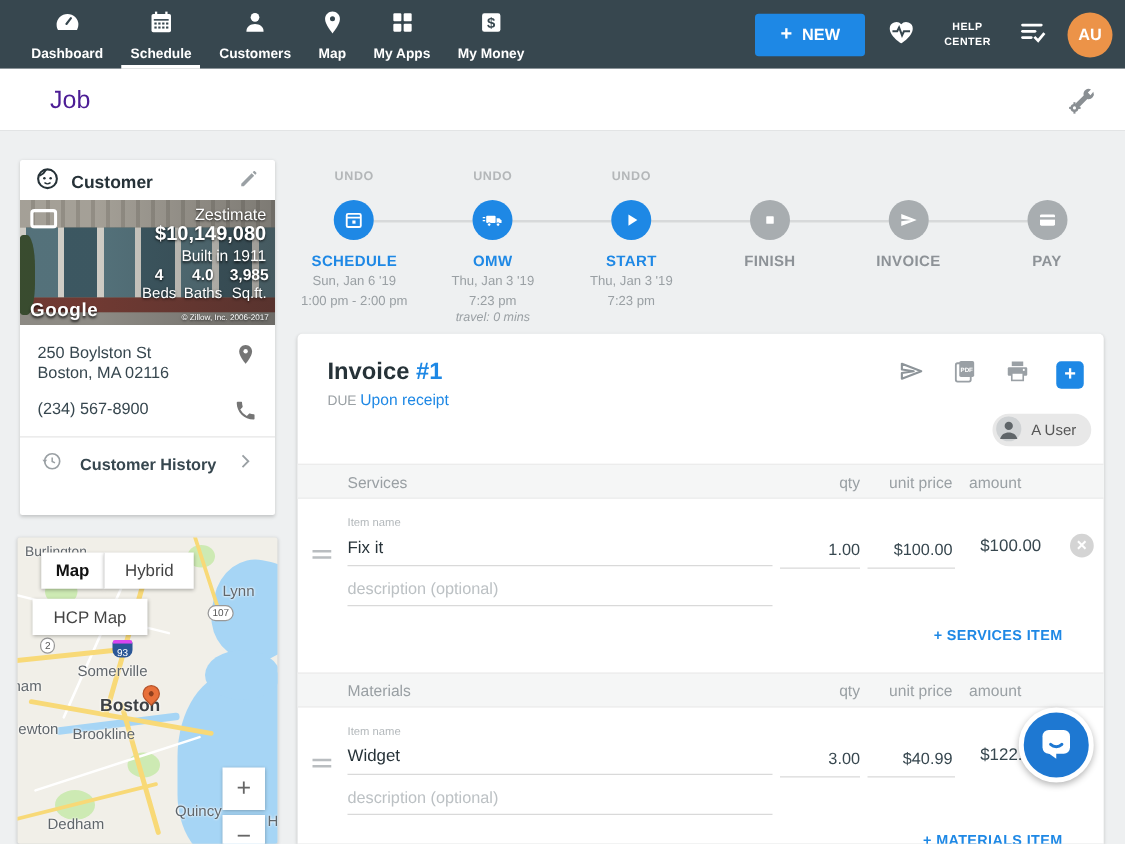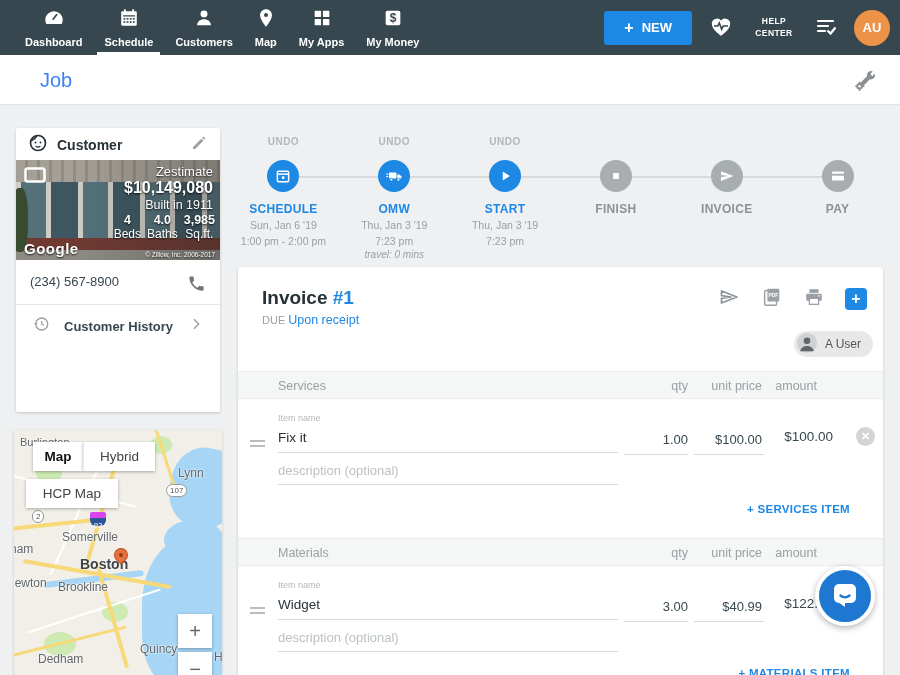--- a/index.html
+++ b/index.html
@@ -13,21 +13,21 @@
   .nav-item .lbl { color:#fff; font-size:11px; font-weight:bold; }
   .nav-item.active::after { content:""; position:absolute; left:4px; right:4px; bottom:0; height:3px; background:#fff; }
   .nav-right { position:absolute; right:10px; top:0; height:55px; display:flex; align-items:center; gap:16px; }
   .btn-new { display:flex; align-items:center; gap:8px; background:#1e88e5; color:#fff; font-weight:bold; font-size:13px; padding:9px 20px; border-radius:3px; cursor:pointer; }
   .btn-new .plus { font-size:16px; font-weight:bold; line-height:1; }
   .help-center { width:48px; text-align:center; color:#fff; font-size:8.5px; font-weight:bold; letter-spacing:.4px; line-height:1.3; cursor:pointer; }
   .avatar { width:36px; height:36px; border-radius:50%; background:#ec9348; color:#fff; font-size:13px; font-weight:bold; display:flex; align-items:center; justify-content:center; cursor:pointer; }
 
   
   #jobbar { position:absolute; left:0; top:55px; width:900px; height:50px; background:#fff; border-bottom:1px solid #e2e4e5; }
-  #jobbar .title { position:absolute; left:40px; top:14px; font-size:20px; color:#3b82f6; }
+  #jobbar .title { position:absolute; left:40px; top:14px; font-size:20px; color:#4c1d95; }
   #jobbar .tools { position:absolute; right:22px; top:13px; cursor:pointer; }
 
   
   .card { position:absolute; background:#fff; border-radius:2px; box-shadow:0 1px 3px rgba(0,0,0,.18); }
 
   
   #customer-card { left:16px; top:128px; width:204px; height:284px; }
   .cc-header { height:30px; display:flex; align-items:center; padding:0 12px; margin-top:2px; }
   .cc-header .t { font-size:14px; font-weight:bold; color:#263238; margin-left:9px; flex:1; }
   .photo { position:relative; width:204px; height:100px; overflow:hidden; background:#8f897c;padding-left:31px; }
@@ -57,21 +57,21 @@
 
   
   #map-card { left:14px; top:430px; width:208px; height:245px; overflow:hidden; background:#f1efe8; }
   .water { position:absolute; background:#a6d5f5; }
   .park { position:absolute; background:#cdeab3; border-radius:50%; }
   .road { position:absolute; background:#f8d977; border-radius:2px; }
   .road-w { position:absolute; background:#ffffff; border-radius:2px; }
   .map-lbl { position:absolute; font-size:11px; color:#60666b; text-shadow:0 0 2px #fff,0 0 2px #fff; white-space:nowrap; }
   .map-lbl.big { font-size:14px; font-weight:bold; color:#3d4145; }
   .shield { position:absolute; font-size:8px; color:#555; background:#fff; border:1px solid #999; border-radius:8px; padding:0 3px; line-height:11px; }
-  .shield93 { position:absolute; width:16px; height:14px; background:#2b5797; border-radius:2px 2px 6px 6px; color:#fff; font-size:8px; text-align:center; line-height:15px; border-top:6px solid #d946ef; }
+  .shield93 { position:absolute; width:16px; height:14px; background:#2b5797; border-radius:2px 2px 6px 6px; color:#fff; font-size:8px; text-align:center; line-height:15px; border-top:3px solid #d946ef; }
   .map-btn { position:absolute; background:#fff; box-shadow:0 1px 3px rgba(0,0,0,.3); font-size:13.5px; color:#444; display:flex; align-items:center; justify-content:center; cursor:pointer; }
   .zoom-btn { position:absolute; width:34px; height:34px; background:#fff; box-shadow:0 1px 3px rgba(0,0,0,.3); font-size:20px; color:#666; display:flex; align-items:center; justify-content:center; cursor:pointer; }
   .pin { position:absolute; width:14px; height:14px; background:#e8703a; border-radius:50% 50% 50% 0; transform:rotate(-45deg); border:1px solid #b5532a; }
   .pin::after { content:""; position:absolute; left:4px; top:4px; width:4px; height:4px; border-radius:50%; background:#8e3f1e; }
 
   
   #timeline { position:absolute; left:238px; top:130px; width:645px; height:135px; }
   .tl-line { position:absolute; left:53px; right:53px; top:46px; height:2px; background:#d7d9da; }
   .tl-steps { position:absolute; inset:0; display:flex;gap:20px; }
   .tl-step { width:107.5px; text-align:center; position:relative; }
@@ -258,20 +258,27 @@
         </div>
       <div class="z-col">
           <div class="v">3,985</div>
           <div class="l">Sq.ft.</div>
         </div>
     </div>
     <div class="ph-txt g-mark">Google</div>
     <div class="ph-txt z-copy">© Zillow, Inc. 2006-2017</div>
   </div>
   <div class="cc-info">
+    <div class="cc-row">
+      <div class="txt"><span>250 Boylston St</span><br><span>Boston, MA 02116</span></div>
+      <span class="ric"><svg width="19" height="19" viewBox="0 0 24 24">
+            <path fill="#757575" d="M12 2.5C8.4 2.5 5.5 5.4 5.5 9c0 4.9 6.5 12.5 6.5 12.5S18.5 13.9 18.5 9c0-3.6-2.9-6.5-6.5-6.5z"></path>
+            <circle cx="12" cy="8.8" r="2.2" fill="#fff"></circle>
+          </svg></span>
+    </div>
     <div class="cc-row">
       <div class="txt">(234) 567-8900</div>
       <span class="ric"><svg width="19" height="19" viewBox="0 0 24 24">
             <path fill="#757575" d="M6.6 10.8a15 15 0 0 0 6.6 6.6l2.2-2.2c.3-.3.7-.4 1-.2 1.1.4 2.3.6 3.6.6.6 0 1 .4 1 1V20c0 .6-.4 1-1 1C10.6 21 3 13.4 3 4c0-.6.4-1 1-1h3.4c.6 0 1 .4 1 1 0 1.2.2 2.4.6 3.6.1.3 0 .7-.2 1z"></path>
           </svg></span>
     </div>
     <div class="cc-div"></div>
     <div class="cc-hist">
       <span><svg width="18" height="18" viewBox="0 0 24 24">
             <circle cx="13" cy="12" r="8" fill="none" stroke="#9aa0a4" stroke-width="1.8"></circle>

